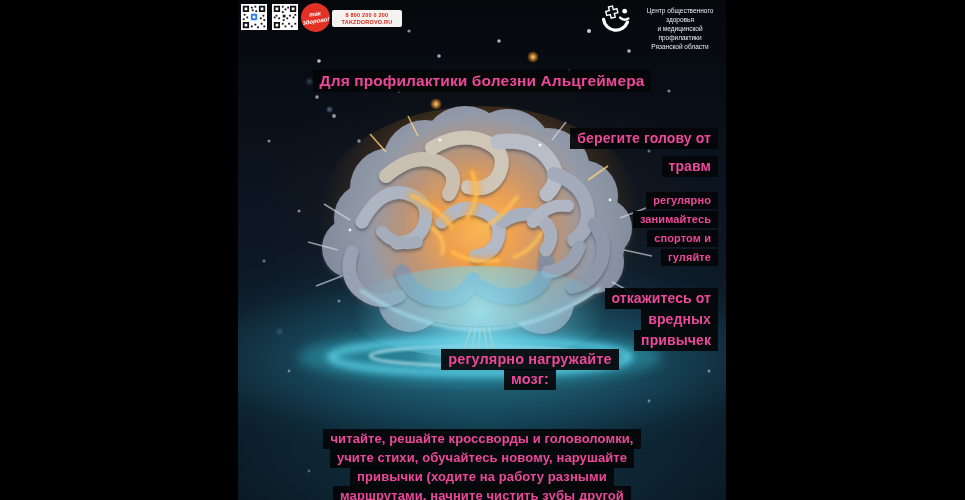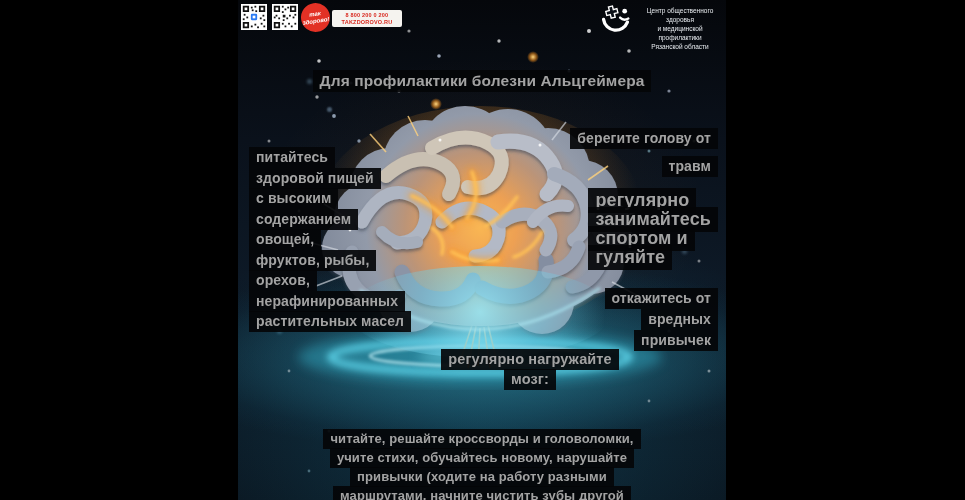--- a/index.html
+++ b/index.html
@@ -32,27 +32,27 @@
   .particles2{position:absolute;left:0;top:0;width:3px;height:3px;border-radius:50%;
     box-shadow:
       70px 80px 3px 1px rgba(150,200,235,.35), 240px 455px 3px 1px rgba(120,200,225,.3),
       445px 250px 3px 1px rgba(150,200,235,.3), 40px 330px 3px 1px rgba(120,190,220,.3),
       90px 108px 2px 1px rgba(170,210,245,.4);}
   .glint{position:absolute;width:12px;height:12px;border-radius:50%;
     background:radial-gradient(circle,#ffd27a 0%,rgba(255,150,30,.55) 40%,transparent 70%);}
   .g1{left:289px;top:51px;} .g2{left:192px;top:98px;} .g3{left:316px;top:142px;}
   .brain-art{position:absolute;left:52px;top:100px;width:380px;height:290px;}
   
-  .hl{display:inline;background:rgba(4,5,8,.92);color:#a3a3a3;padding:2px 7px 3px;
+  .hl{display:inline;background:rgba(4,5,8,.92);color:#ec4899;padding:2px 7px 3px;
       -webkit-box-decoration-break:clone;box-decoration-break:clone;white-space:pre-line;}
   .tip{position:absolute;font-weight:700;letter-spacing:.1px;}
   .title{left:0;top:70px;width:100%;text-align:center;font-size:15.5px;line-height:21px;}
   .tip-nutrition{left:11px;top:147px;font-size:14px;line-height:20.5px;text-align:left;max-width:180px;}
   .tip-head{right:8px;top:124px;font-size:14px;line-height:28px;text-align:right;}
-  .tip-sport{right:8px;top:191px;font-size:18px;line-height:19px;}
+  .tip-sport{right:8px;top:191px;font-size:11px;line-height:19px;text-align:right;}
   .tip-habits{right:8px;top:288px;font-size:14px;line-height:21px;text-align:right;}
   .tip-brain-heading{left:16px;top:349px;width:100%;text-align:center;font-size:14.5px;line-height:20px;margin-left:32px;}
   .tip-brain-body{left:0;top:389px;width:100%;text-align:center;font-size:13px;line-height:19px;margin-top:40px;}
   
   .qr{position:absolute;top:4px;width:26px;height:26px;}
   .qr1{left:3px;} .qr2{left:34px;}
   .sticker{position:absolute;left:63px;top:3px;width:29px;height:29px;border-radius:50%;
     background:#e23125;transform:rotate(-8deg);display:flex;align-items:center;justify-content:center;
     color:#fff;font-size:6px;font-weight:700;font-style:italic;text-align:center;line-height:6.5px;}
   .badge{position:absolute;left:94px;top:10px;width:70px;height:17px;background:#f5f3ef;
@@ -270,31 +270,20 @@
       </svg>
       <div class="org-text">Центр общественного здоровья
 и медицинской профилактики
 Рязанской области</div>
     </div>
 
     <div class="tip title">
       <span class="hl">Для профилактики болезни Альцгеймера</span>
     </div>
 
-    <div class="tip tip-nutrition">
-      <span class="hl">питайтесь
-здоровой пищей
-с высоким
-содержанием
-овощей,
-фруктов, рыбы,
-орехов,
-нерафинированных
-растительных масел</span>
-    </div>
     <div class="tip tip-head">
       <span class="hl">берегите голову от
 травм</span>
     </div>
     <div class="tip tip-sport">
       <span class="hl">регулярно
 занимайтесь
 спортом и
 гуляйте</span>
     </div>

